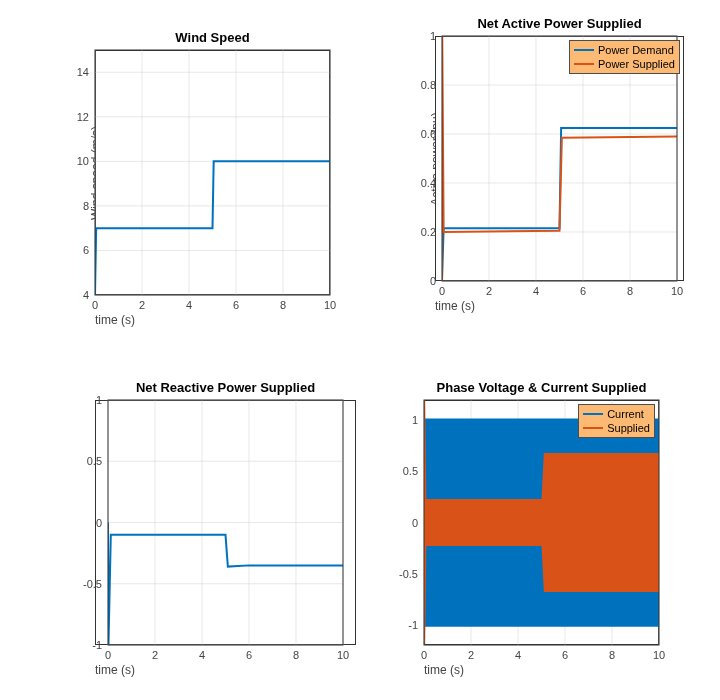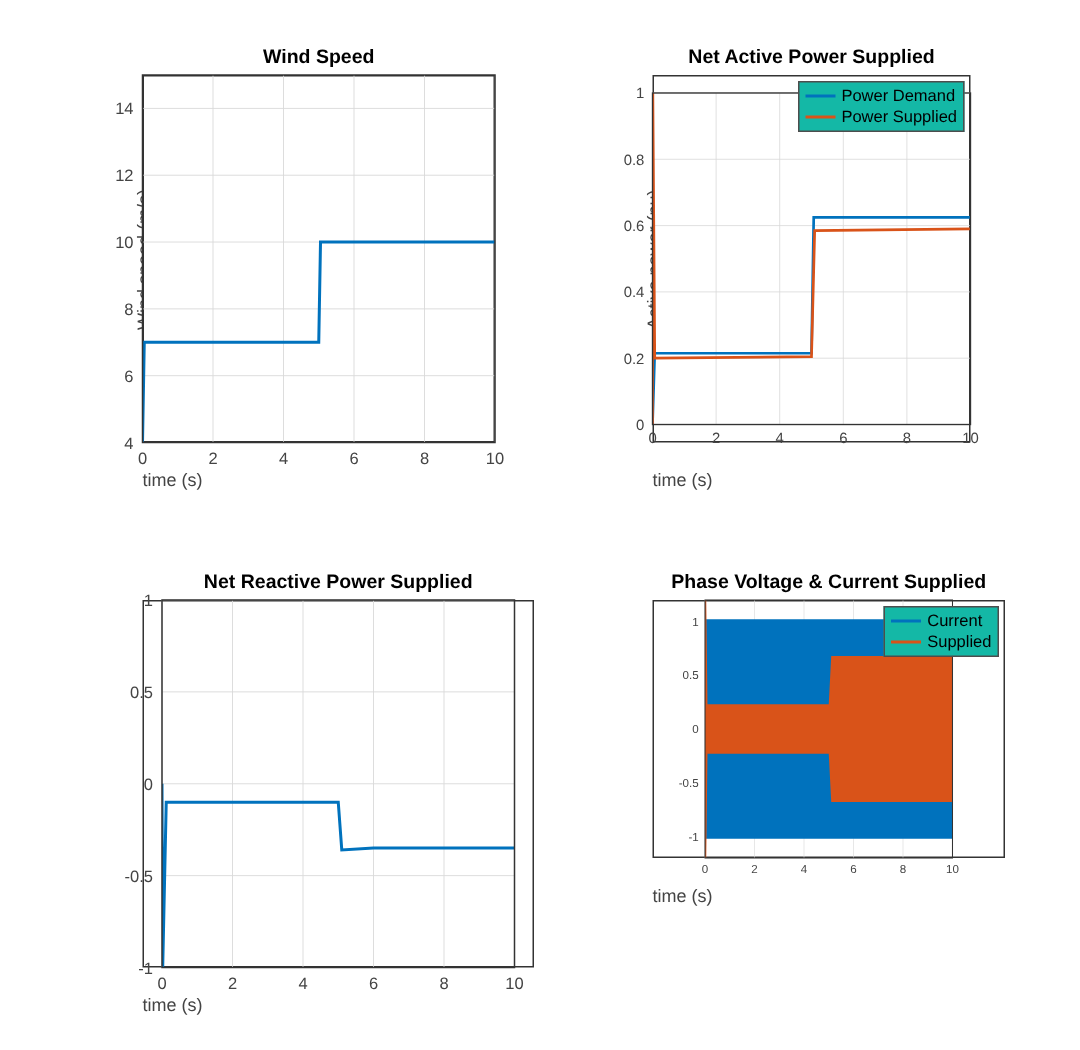--- a/index.html
+++ b/index.html
@@ -68,21 +68,21 @@
     fill: none;
     stroke-width: 2;
     stroke-linejoin: miter;
   }
   .c-blue   { stroke: #0072BD; }
   .c-orange { stroke: #D95319; }
   .f-blue   { fill:   #0072BD; }
   .f-orange { fill:   #D95319; }
   .legend {
     position: absolute;
-    background: #14b8a6;
+    background: #fdba74;
     border: 1px solid #4d4d4d;
     font-size: 11px;
     padding: 2px 4px;
     z-index: 5;
   }
   .legend-row {
     display: flex;
     align-items: center;
     gap: 4px;
     line-height: 14px;
@@ -134,21 +134,21 @@
         <clipPath id="clip0">
           <rect x="0" y="0" width="235" height="245"></rect>
         </clipPath>
         <g clip-path="url(#clip0)">
           <path d="M0,245 L1.175,178.1818181818182 L117.5,178.1818181818182 L118.675,111.36363636363637 L235,111.36363636363637" class="series c-blue"></path>
         </g>
         <rect x="0" y="0" width="235" height="245" fill="none" stroke="#333" stroke-width="1"></rect>
       </svg>
   </div>
 
-  <div class="subplot" style="left:435px; top:50px;  width:212px; height:245px;">
+  <div class="subplot" style="left:435px; top:36px;  width:249px; height:245px;">
     <div class="title">Net Active Power Supplied</div>
     <div class="ylabel">Active power (pu)</div>
     <div class="xlabel">time (s)</div>
     <div class="axes"></div>
     <svg viewBox="0 0 235 245">
         <g class="grid">
           <line x1="0" x2="0" y1="0" y2="245"></line>
           <line x1="47" x2="47" y1="0" y2="245"></line>
           <line x1="94" x2="94" y1="0" y2="245"></line>
           <line x1="141" x2="141" y1="0" y2="245"></line>
@@ -227,21 +227,21 @@
         <clipPath id="clip2">
           <rect x="0" y="0" width="235" height="245"></rect>
         </clipPath>
         <g clip-path="url(#clip2)">
           <path d="M0,122.5 L0.47000000000000003,245 L2.82,134.75 L117.5,134.75 L119.85000000000001,166.6 L141,165.375 L235,165.375" class="series c-blue"></path>
         </g>
         <rect x="0" y="0" width="235" height="245" fill="none" stroke="#333" stroke-width="1"></rect>
       </svg>
   </div>
 
-  <div class="subplot" style="left:435px; top:400px; width:235px; height:172px;">
+  <div class="subplot" style="left:424px; top:400px; width:235px; height:245px;">
     <div class="title">Phase Voltage &amp; Current Supplied</div>
     <div class="ylabel" style="left:-58px;">Voltage and current (pu)</div>
     <div class="xlabel">time (s)</div>
     <div class="axes"></div>
     <svg viewBox="0 0 235 245">
         <g class="grid">
           <line x1="0" x2="0" y1="0" y2="245"></line>
           <line x1="47" x2="47" y1="0" y2="245"></line>
           <line x1="94" x2="94" y1="0" y2="245"></line>
           <line x1="141" x2="141" y1="0" y2="245"></line>

